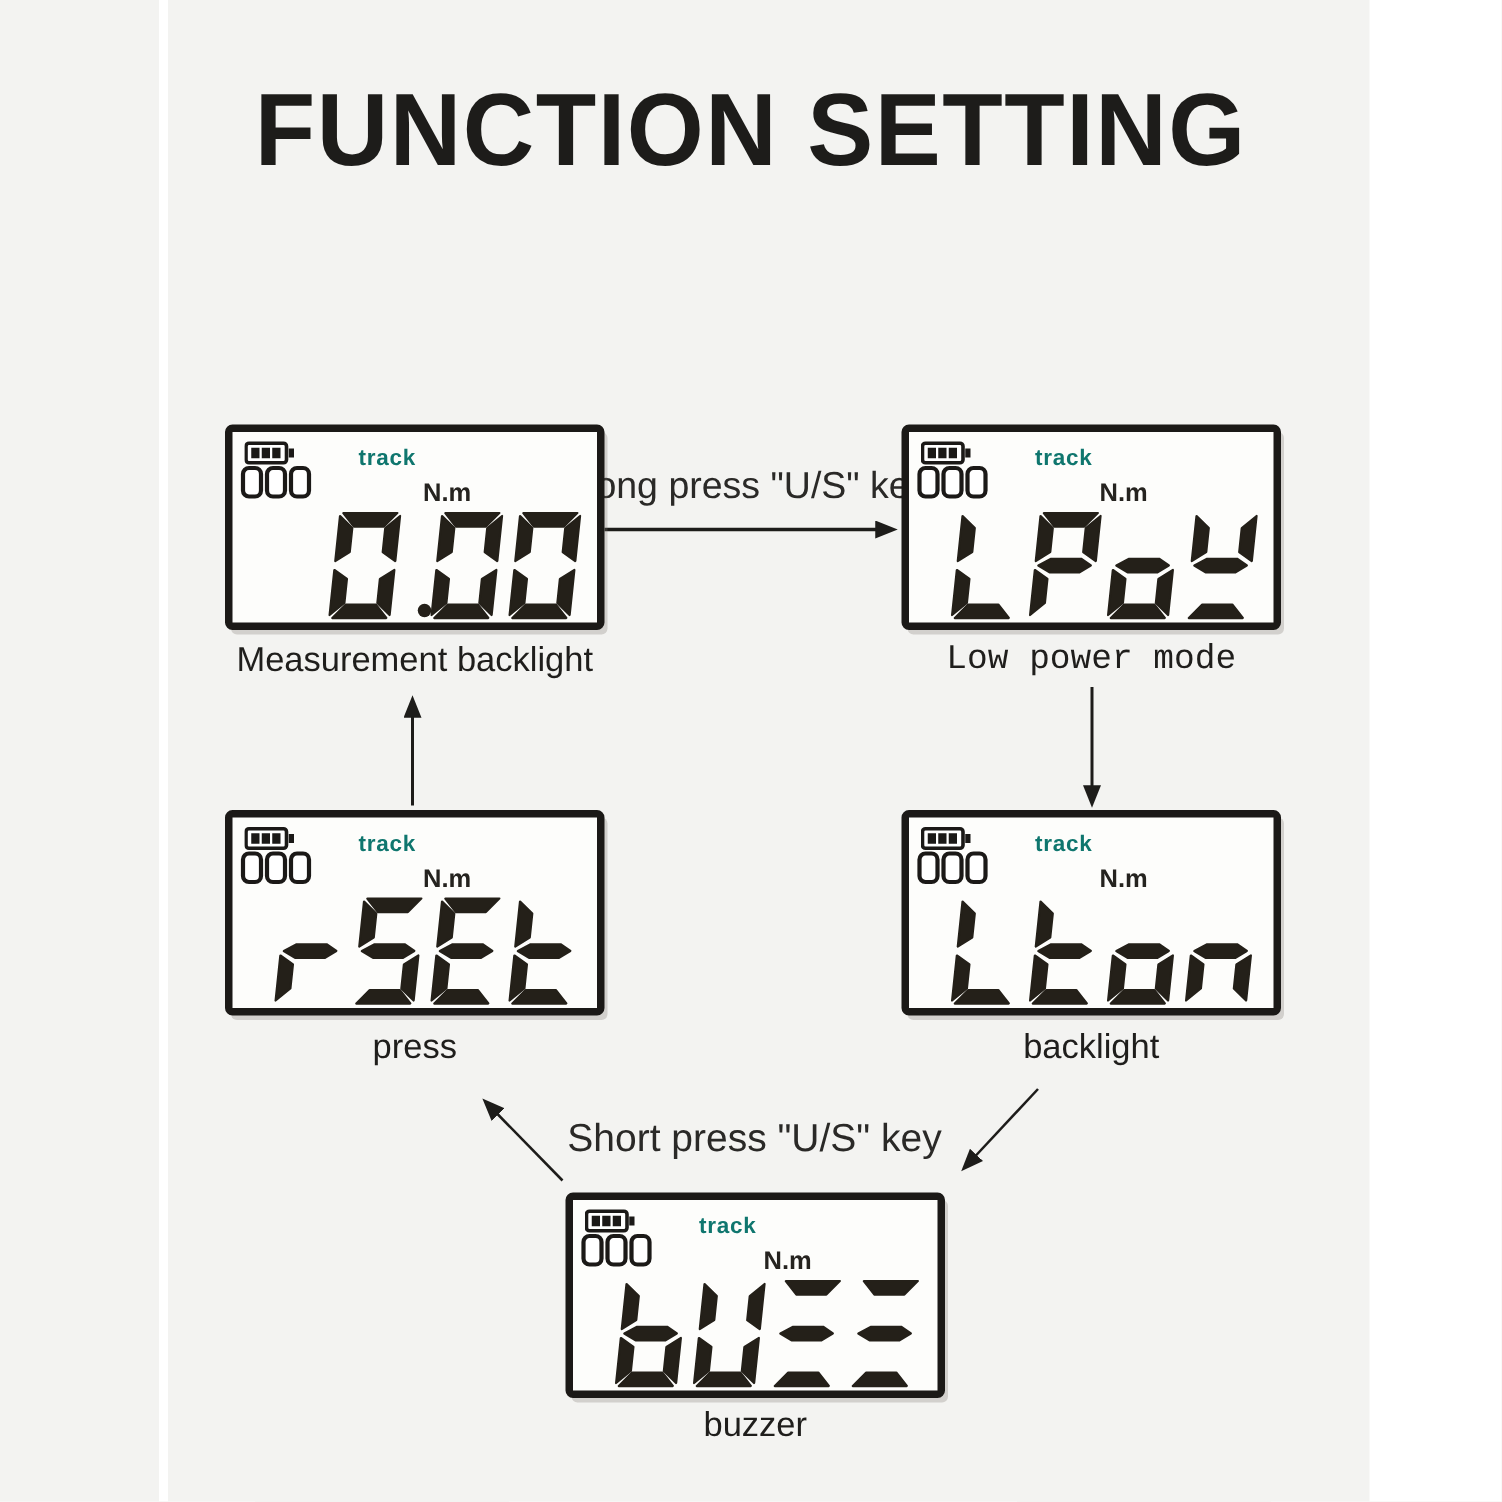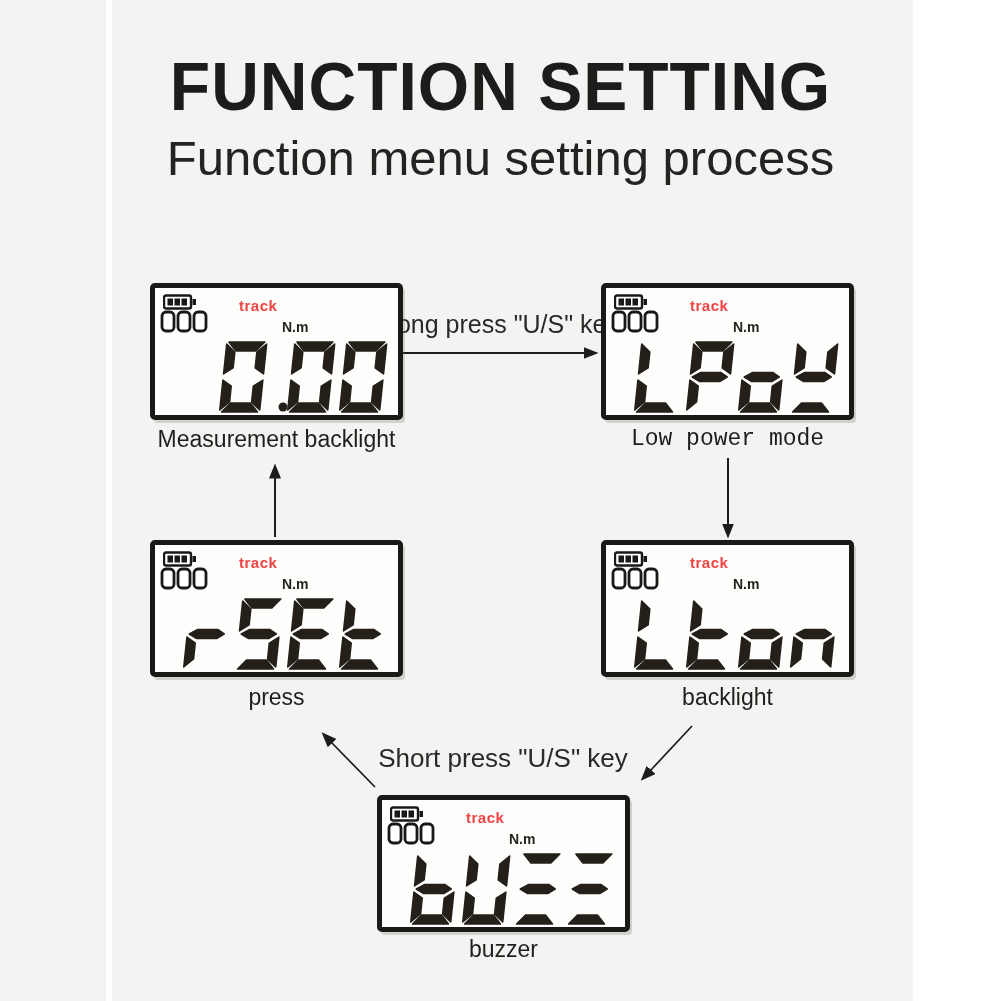--- a/index.html
+++ b/index.html
@@ -23,45 +23,44 @@
   .screen{
     position:absolute; width:253px; height:137px;
     background:#fdfdfb; border:5px solid #1b1917; border-radius:5px;
     box-sizing:border-box;
     box-shadow:3px 4px 0 -1px rgba(125,120,112,0.28);
   }
   .battery{position:absolute; left:8px; top:6px;}
   .counter{position:absolute; left:5px; top:22px;}
   .track{
     position:absolute; left:84px; top:9px;
-    font-size:15px; font-weight:bold; letter-spacing:0.5px; color:#ef4444;
+    font-size:15px; font-weight:bold; letter-spacing:0.5px; color:#0f766e;
   }
   .unit{
     position:absolute; left:127px; top:31px;
-    font-size:14px; font-weight:bold; color:#25231f;
+    font-size:17px; font-weight:bold; color:#25231f;
   }
   .display{position:absolute; left:0; top:52px;}
   .caption{
     position:absolute; width:320px; text-align:center;
     font-size:23px; color:#1f1e1c;
   }
   .arrow-label{
     position:absolute; width:420px; text-align:center;
     font-size:25px; color:#2a2927;
   }
   .arrows{position:absolute; left:0; top:0; pointer-events:none;}
 </style>
 </head>
 <body>
 
 <div class="canvas">
   <div class="seam"></div>
 
   <h1 class="title">FUNCTION SETTING</h1>
-  <h2 class="subtitle">Function menu setting process</h2>
 
   <svg class="arrows" width="1001" height="1001" viewBox="0 0 1001 1001">
     <defs>
       <marker id="head" viewBox="0 0 10 8" refX="1" refY="4" markerWidth="15" markerHeight="12" orient="auto" markerUnits="userSpaceOnUse">
         <path d="M0,0 L10,4 L0,8 z" fill="#1d1c1a"></path>
       </marker>
     </defs>
     <path d="M403,353 L585,353" stroke="#1d1c1a" stroke-width="2.2" fill="none" marker-end="url(#head)"></path>
     <path d="M728,458 L728,525" stroke="#1d1c1a" stroke-width="2" fill="none" marker-end="url(#head)"></path>
     <path d="M275,537 L275,477" stroke="#1d1c1a" stroke-width="2" fill="none" marker-end="url(#head)"></path>

